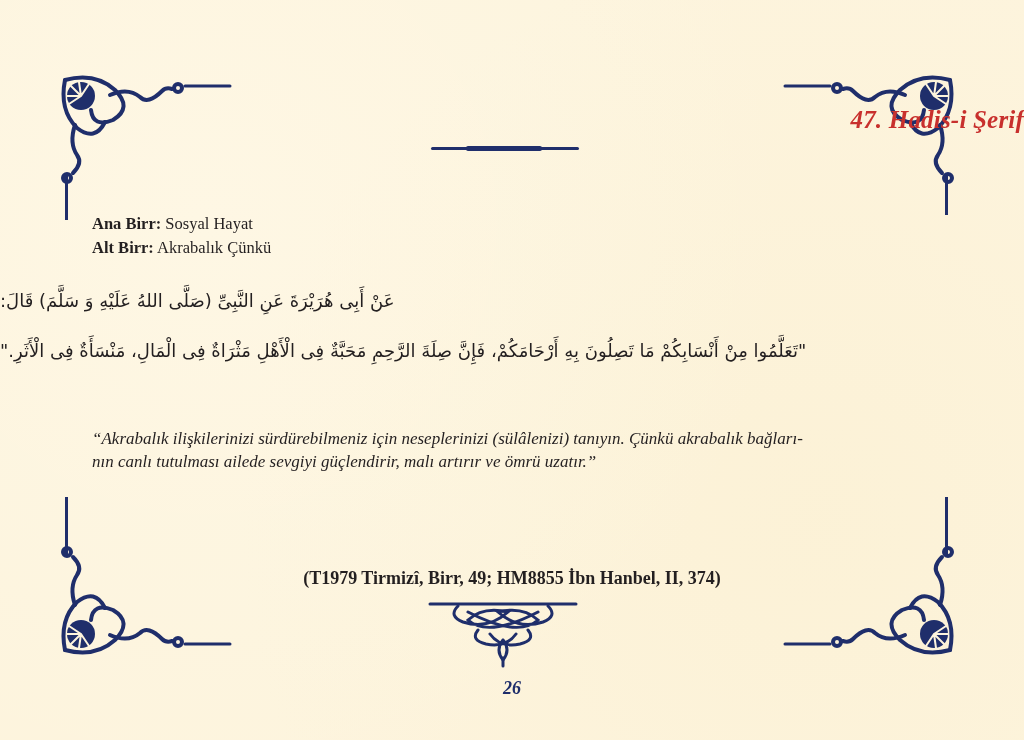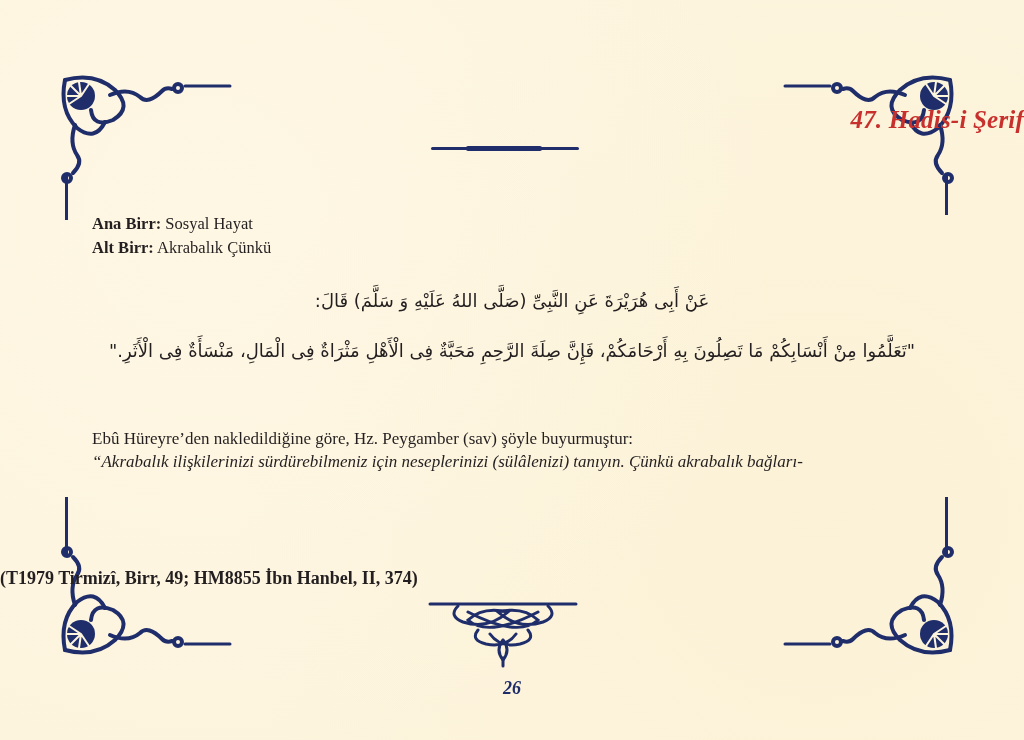--- a/index.html
+++ b/index.html
@@ -45,31 +45,31 @@
     .title-rule::after {
       content: ""; position: absolute; left: 35px; top: -1px; width: 76px; height: 5px;
       background: #1f2e6b; border-radius: 2px;
     }
 
     .meta { position: absolute; left: 92px; top: 212px; font-size: 16.5px; line-height: 24px; }
     .meta .label { font-weight: bold; }
 
     .arabic {
       position: absolute; left: 0; width: 1024px; direction: rtl;
-      text-align: center; font-family: "DejaVu Sans", sans-serif;
+      text-align: left; font-family: "DejaVu Sans", sans-serif;
       font-size: 18px; color: #231f20;
     }
     .arabic.l1 { top: 290px; }
     .arabic.l2 { top: 340px; }
 
     .translation { position: absolute; left: 92px; top: 428px; width: 850px; font-size: 17px; line-height: 22.5px; }
     .translation .quote { font-style: italic; }
 
     .source {
-      position: absolute; left: 0; width: 1024px; top: 568px; 
+      position: absolute; left: 0; width: 1024px; top: 568px; text-align: center;
       font-weight: bold; font-size: 18px;
     }
     .bottom-ornament { position: absolute; left: 428px; top: 600px; width: 150px; height: 70px; }
     .bottom-ornament svg { width: 100%; height: 100%; display: block; }
     .page-number {
       position: absolute; left: 0; width: 1024px; top: 678px; text-align: center;
       font-style: italic; font-weight: bold; font-size: 18px; color: #1f2e6b;
     }
   </style>
 </head>
@@ -144,22 +144,22 @@
     </div>
     <div>
       <span class="label">Alt Birr:</span><span> Akrabalık Çünkü</span>
     </div>
   </div>
 
   <div class="arabic l1">عَنْ أَبِى هُرَيْرَةَ عَنِ النَّبِىِّ (صَلَّى اللهُ عَلَيْهِ وَ سَلَّمَ) قَالَ:</div>
   <div class="arabic l2">"تَعَلَّمُوا مِنْ أَنْسَابِكُمْ مَا تَصِلُونَ بِهِ أَرْحَامَكُمْ، فَإِنَّ صِلَةَ الرَّحِمِ مَحَبَّةٌ فِى الْأَهْلِ مَثْرَاةٌ فِى الْمَالِ، مَنْسَأَةٌ فِى الْأَثَرِ."</div>
 
   <div class="translation">
-    <div>Ebû Hüreyre’den nakledildiğine göre, Hz. Peygamber (sav) şöyle buyurmuştur:</div>
     <div class="quote">“Akrabalık ilişkilerinizi sürdürebilmeniz için neseplerinizi (sülâlenizi) tanıyın. Çünkü akrabalık bağları-</div>
+    <div class="quote">nın canlı tutulması ailede sevgiyi güçlendirir, malı artırır ve ömrü uzatır.”</div>
   </div>
 
   <div class="source">(T1979 Tirmizî, Birr, 49; HM8855 İbn Hanbel, II, 374)</div>
 
   <div class="bottom-ornament">
     <svg viewBox="0 0 150 70" fill="none" stroke="#1f2e6b" stroke-width="3" stroke-linecap="round">
       <line x1="2" y1="4" x2="148" y2="4" stroke-width="3"></line>
       <path d="M30 6 q-10 10 5 16 q25 8 45 -10 q-25 -6 -40 8 q20 18 70 -8"></path>
       <path d="M120 6 q10 10 -5 16 q-25 8 -45 -10 q25 -6 40 8 q-20 18 -70 -8"></path>
       <path d="M50 30 q-8 10 8 14 q20 4 30 -10 M100 30 q8 10 -8 14 q-20 4 -30 -10"></path>

